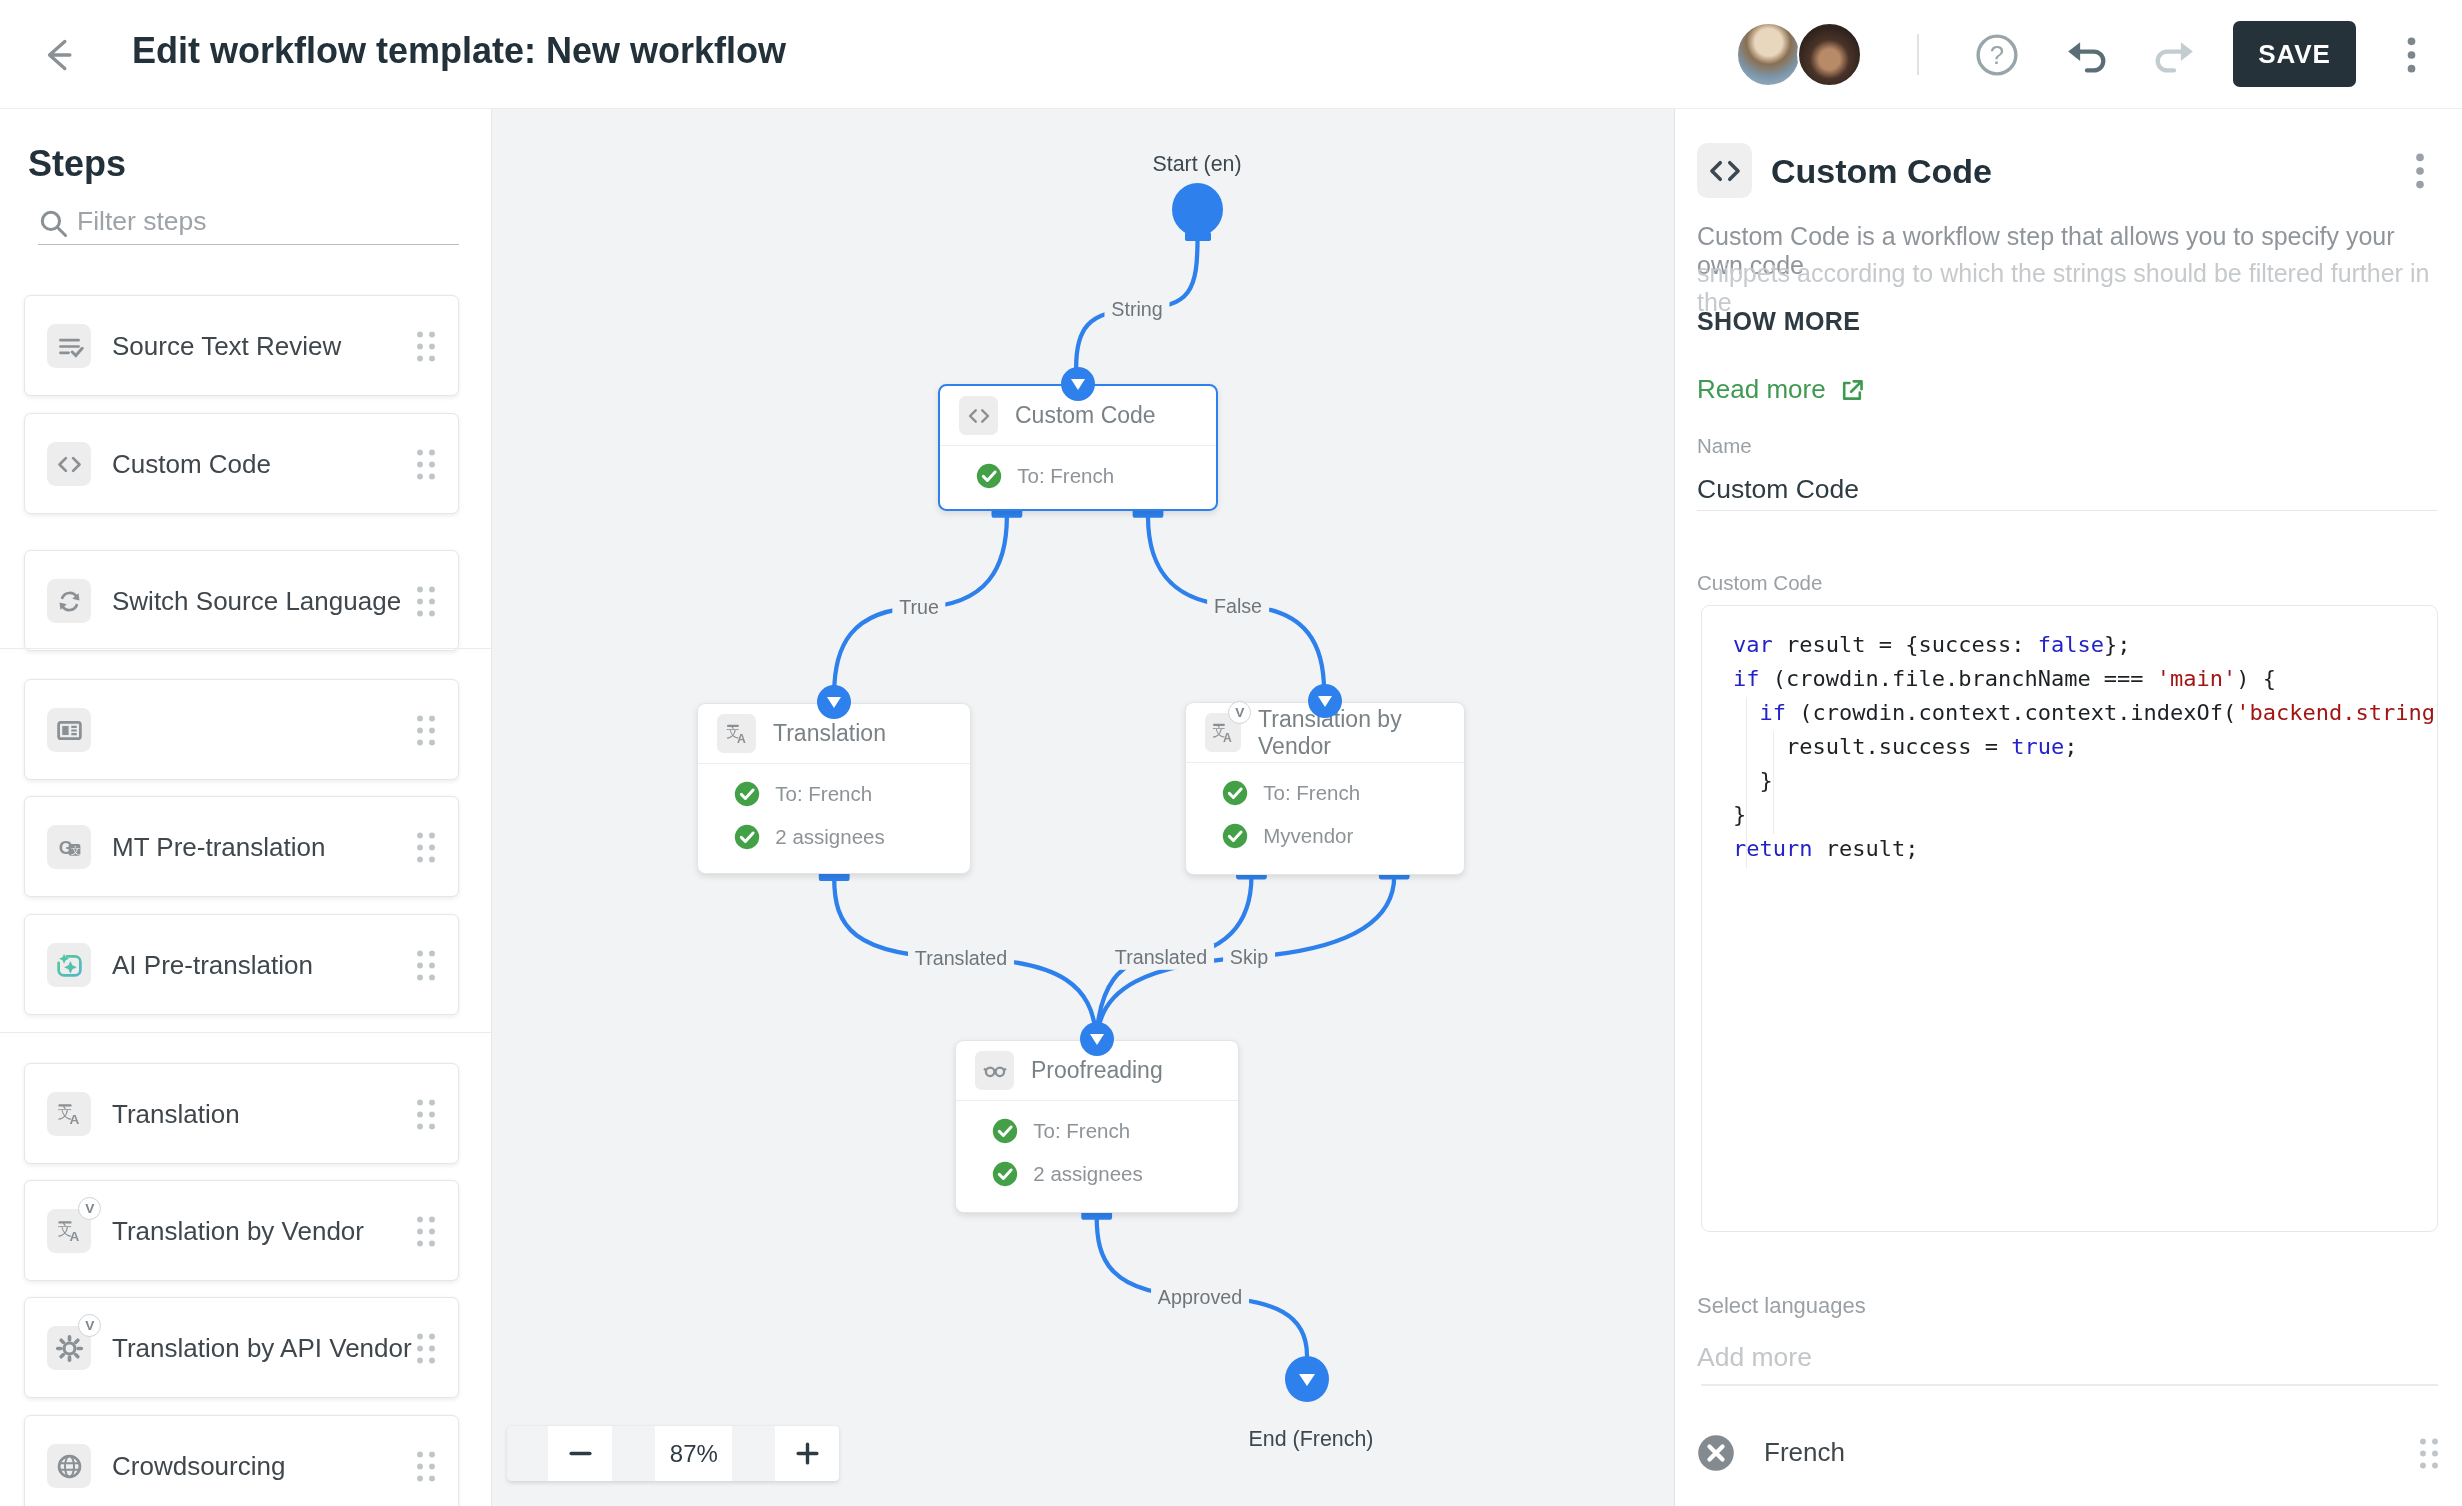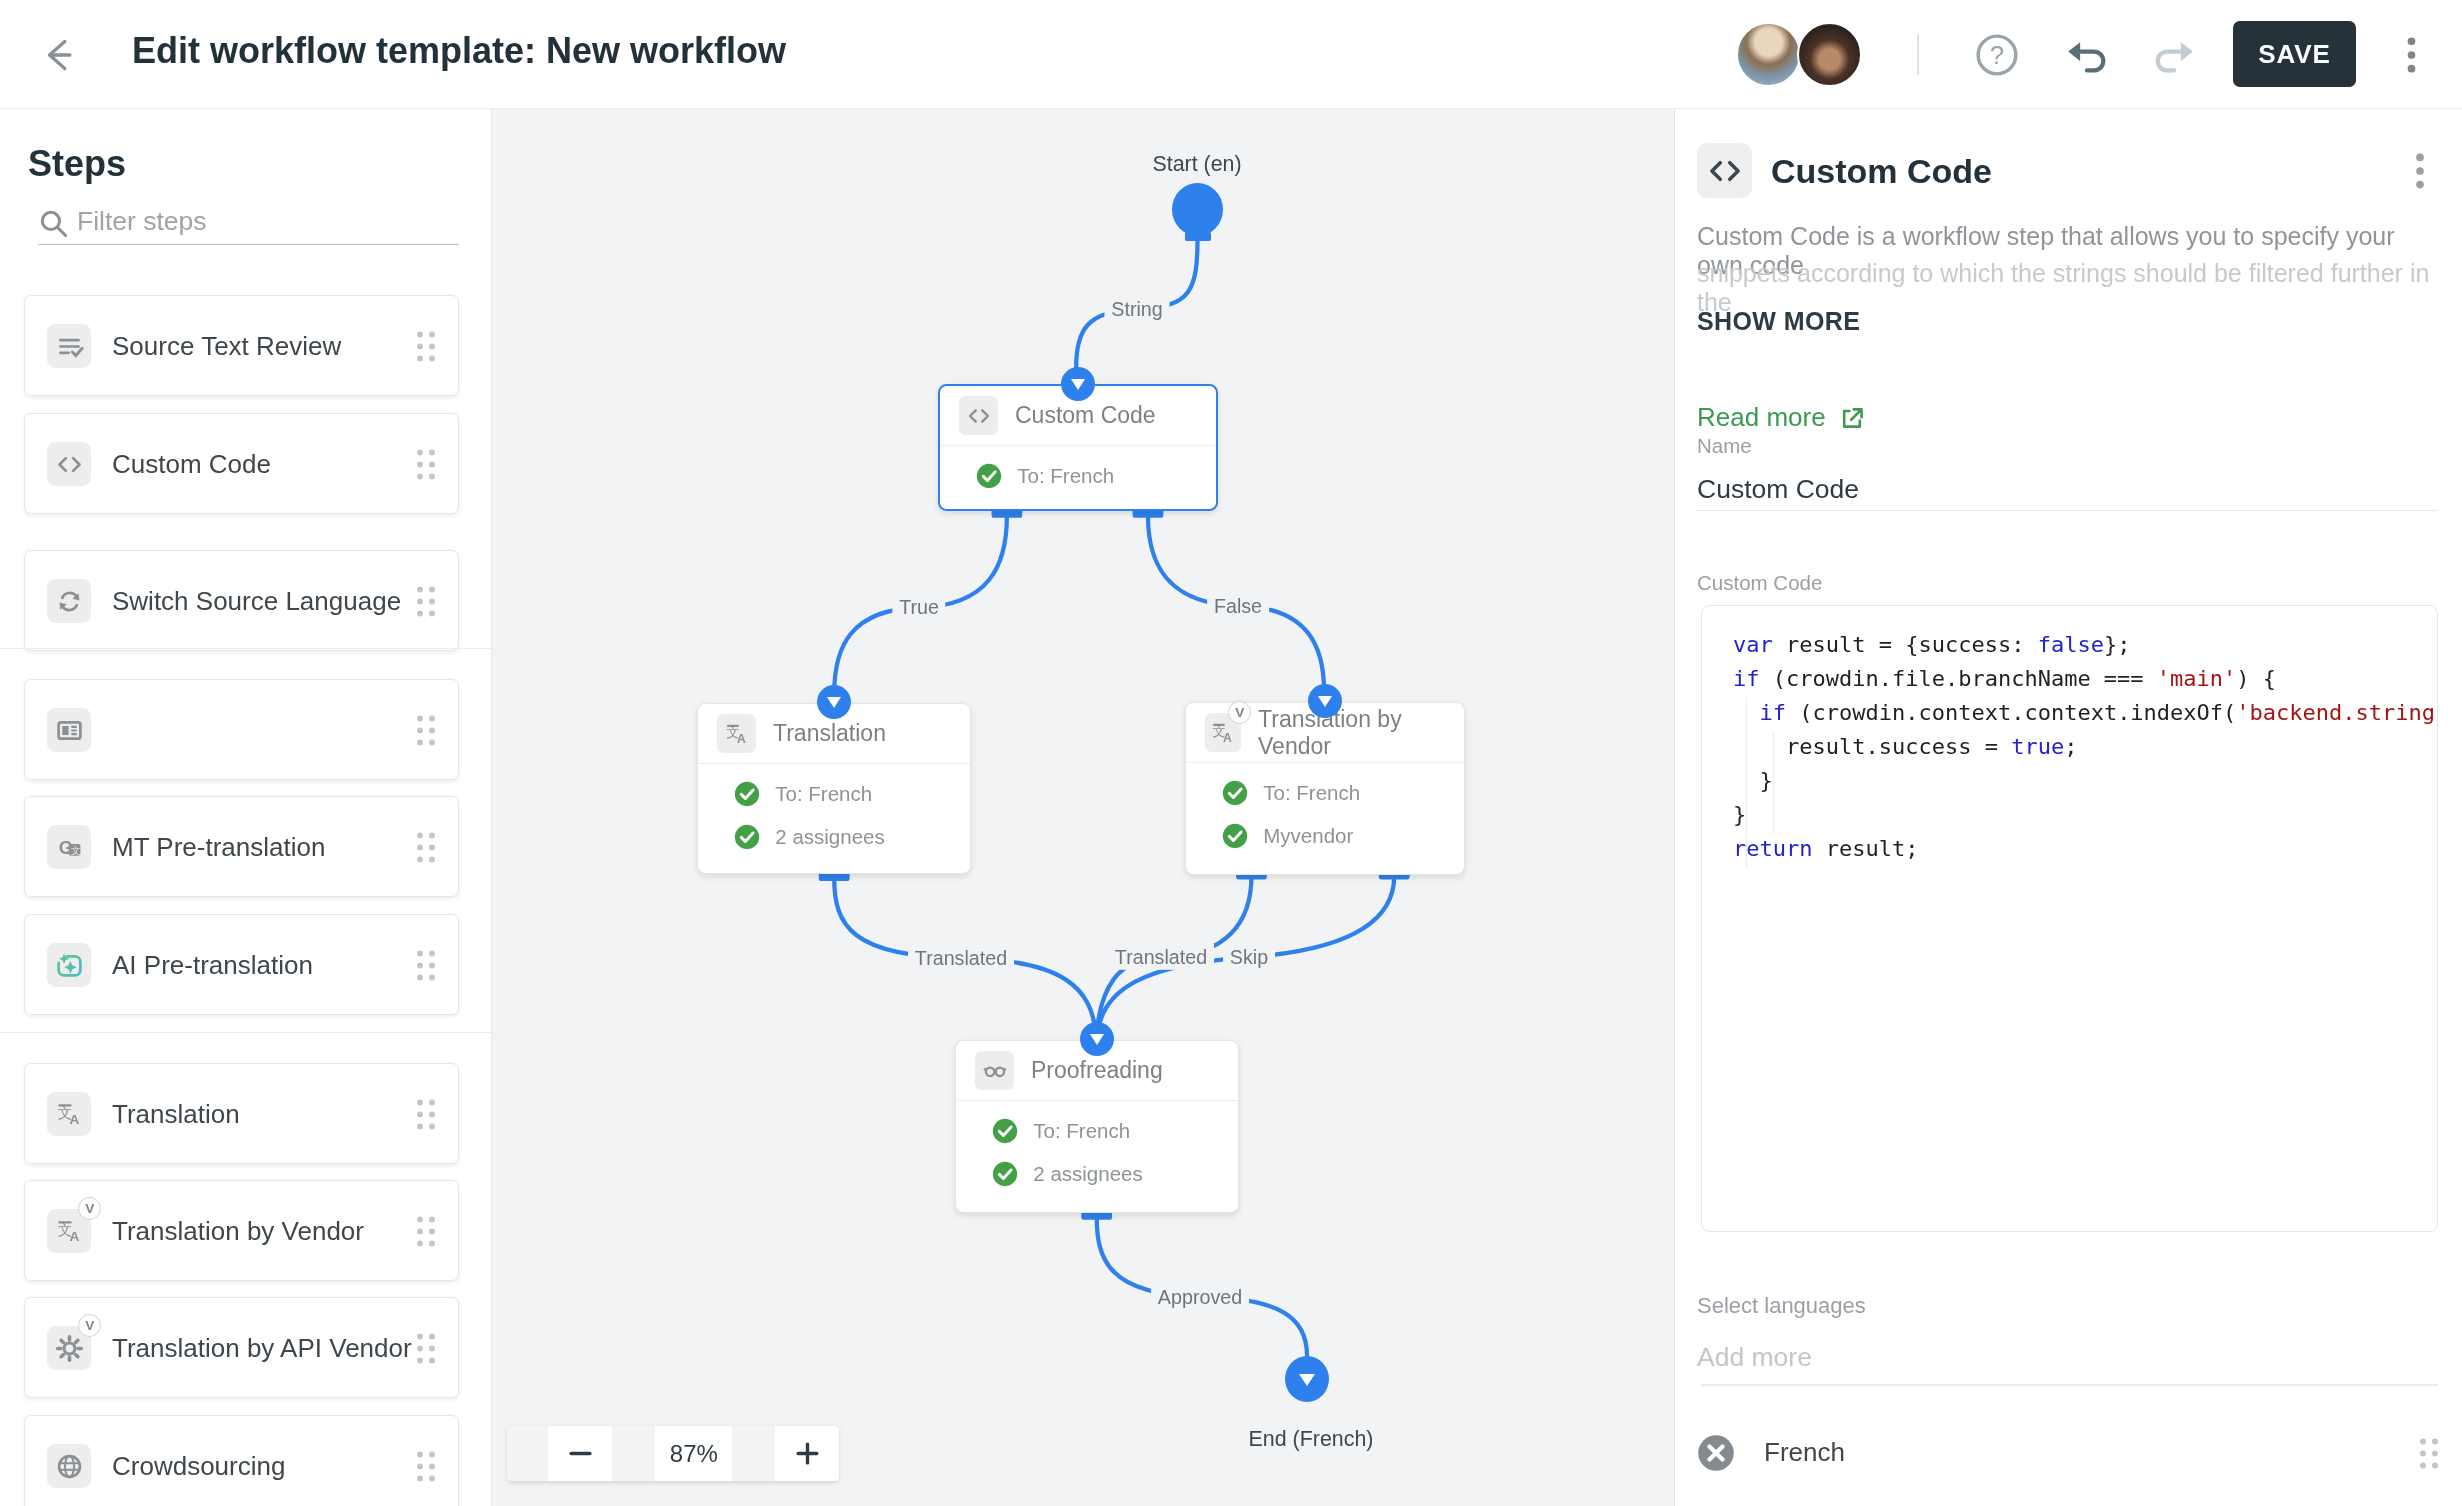--- a/index.html
+++ b/index.html
@@ -81,21 +81,21 @@
            border-left:0.9px solid #e0e3e6; z-index:20; }
   .pn-tile { position:absolute; left:22px; top:34px; width:55px; height:55px; background:#efefef;
              border-radius:10.3px; display:flex; align-items:center; justify-content:center; }
   .pn-title { position:absolute; left:96px; top:43px; font-size:34px; font-weight:700; color:#22313a; }
   .pn-kebab { position:absolute; left:728px; top:38px; width:34px; height:48px; cursor:pointer; }
   .pn-desc1 { position:absolute; left:22px; top:113px; width:735px; font-size:25px; color:#8f959a; }
   .pn-desc2 { position:absolute; left:22px; top:150px; width:735px; font-size:25px; color:#c6cacd; }
   .pn-showmore { position:absolute; left:22px; top:198px; font-size:25px; font-weight:700; letter-spacing:0.4px;
                  color:#2f3b43; cursor:pointer; }
   .pn-readmore { position:absolute; left:22px; top:265px; font-size:26px; color:#3d9a50; cursor:pointer;
-                 display:flex; align-items:center; gap:13px;margin-top:28px; }
+                 display:flex; align-items:center; gap:13px; }
   .pn-label { position:absolute; left:22px; font-size:20.5px; color:#9aa0a5; }
   .pn-name-input { position:absolute; left:22px; top:359px; width:740px; height:43px; border:none; outline:none;
                    border-bottom:1.7px solid #e4e6e8; font-size:26.5px; color:#2f3b43;
                    font-family:"Liberation Sans", sans-serif; background:transparent; }
   #code-box { position:absolute; left:26px; top:496px; width:737px; height:627px; background:#fff;
               border:1.7px solid #e4e6e8; border-radius:8.5px; overflow:hidden; cursor:text; }
   #code-lines { position:absolute; left:31px; top:22px; font-family:"DejaVu Sans Mono", monospace;
                 font-size:22px; line-height:34px; white-space:pre; color:#1d2124; }
   .c-k { color:#2323c8; }
   .c-s { color:#a31515; }

